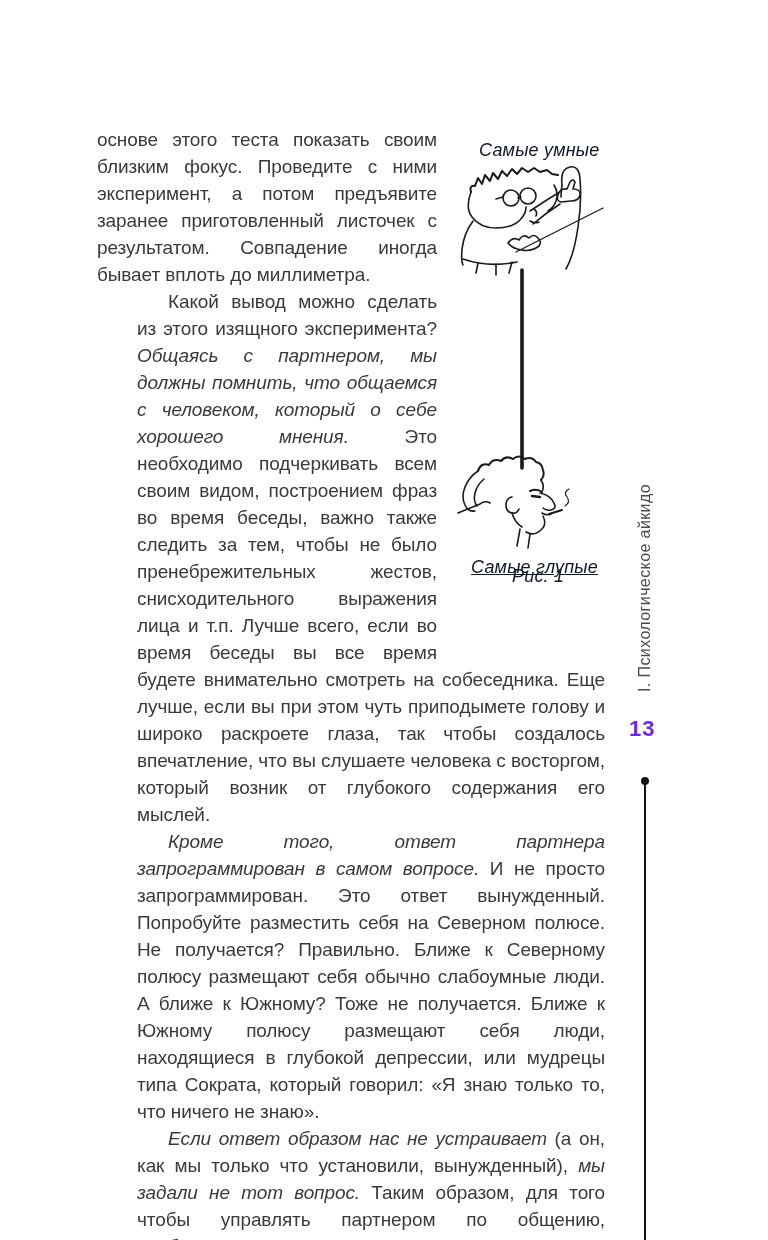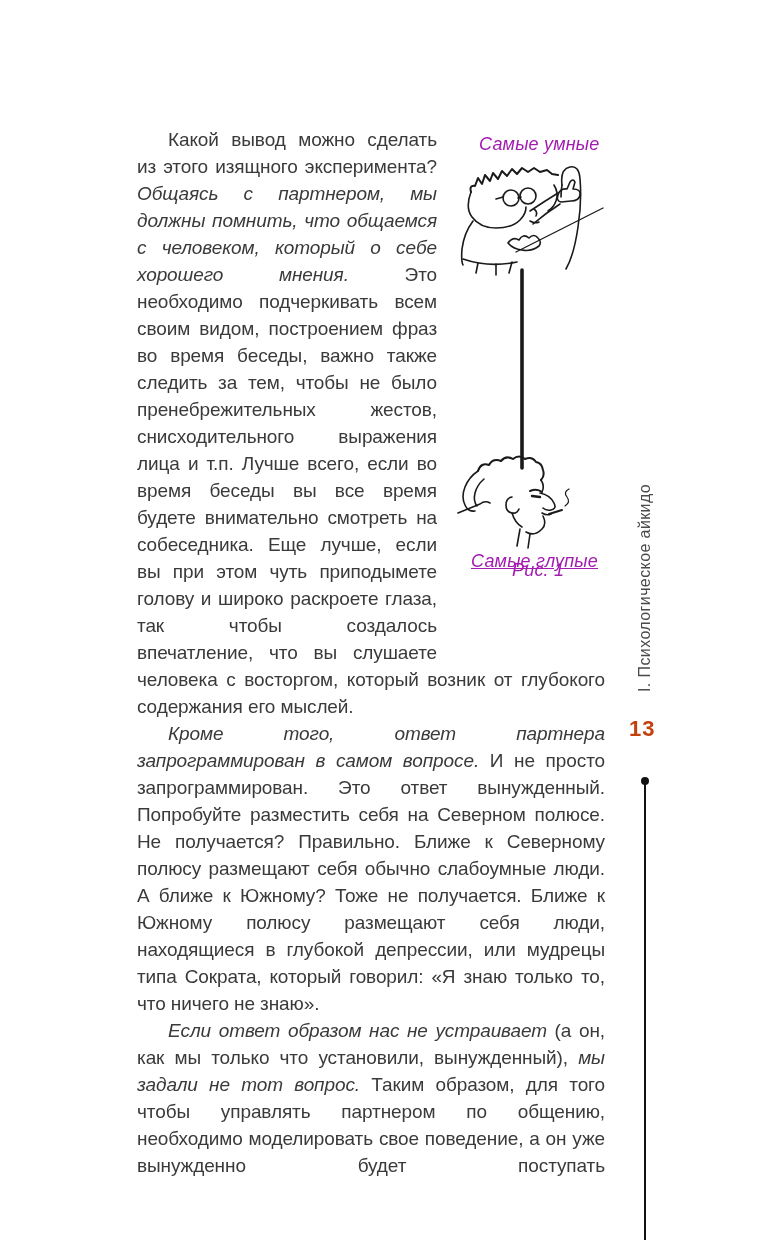--- a/index.html
+++ b/index.html
@@ -13,53 +13,54 @@
     font-size:19px;line-height:27px;color:#3a3a3a;
     text-align:justify;letter-spacing:-0.1px;
   }
   .fig-spacer{float:right;width:168px;height:540px;}
   .para{margin:0;}
   .para.ind{text-indent:31px;margin-left:40px;}
   .para.jl{text-align-last:justify;}
   .para i{font-style:italic;}
   
   .fig-label{
-    position:absolute;font-style:italic;font-size:18px;color:#a21caf;
-    white-space:nowrap;letter-spacing:0.2px;
+    position:absolute;font-style:italic;font-size:18px;color:#0f172a;
+    white-space:nowrap;letter-spacing:0.2px;margin-top:6px;
   }
   .lbl-smart{left:479px;top:134px;}
   .lbl-dull{left:471px;top:551px;text-decoration:underline;}
   .lbl-caption{left:512px;top:560px;}
   
   .figure-svg{position:absolute;left:450px;top:125px;}
   
   .chapter-vert{
     position:absolute;left:636px;top:484px;
     writing-mode:vertical-rl;transform:rotate(180deg);
     font-size:16px;color:#4a4a4a;letter-spacing:0.4px;white-space:nowrap;
   }
   .pagenum{
     position:absolute;left:629px;top:716px;
-    font-size:22px;font-weight:bold;color:#c2410c;letter-spacing:1px;
+    font-size:22px;font-weight:bold;color:#6d28d9;letter-spacing:1px;
   }
   .margin-dot{
     position:absolute;left:641px;top:777px;width:8px;height:8px;
     border-radius:50%;background:#121212;
   }
   .margin-rule{
     position:absolute;left:644px;top:781px;width:2px;height:459px;background:#121212;
   }
 </style>
 </head>
 <body>
 
 <div class="page">
 
   <div class="article">
     <div class="fig-spacer"></div>
+  <p class="para"><span>основе этого теста показать своим близким фокус. Проведите с ними эксперимент, а потом предъявите заранее приготовленный листочек с результатом. Совпадение иногда бывает вплоть до миллиметра.</span></p>
       <p class="para ind"><span>Какой вывод можно сделать из этого изящного эксперимента? </span><i>Общаясь с партнером, мы должны помнить, что общаемся с человеком, который о себе хорошего мнения.</i><span> Это необходимо подчеркивать всем своим видом, построением фраз во время беседы, важно также следить за тем, чтобы не было пренебрежительных жестов, снисходительного выражения лица и т.п. Лучше всего, если во время беседы вы все время будете внимательно смотреть на собеседника. Еще лучше, если вы при этом чуть приподымете голову и широко раскроете глаза, так чтобы создалось впечатление, что вы слушаете человека с восторгом, который возник от глубокого содержания его мыслей.</span></p>
       <p class="para ind"><i>Кроме того, ответ партнера запрограммирован в самом вопросе.</i><span> И не просто запрограммирован. Это ответ вынужденный. Попробуйте разместить себя на Северном полюсе. Не получается? Правильно. Ближе к Северному полюсу размещают себя обычно слабоумные люди. А ближе к Южному? Тоже не получается. Ближе к Южному полюсу размещают себя люди, находящиеся в глубокой депрессии, или мудрецы типа Сократа, который говорил: «Я знаю только то, что ничего не знаю».</span></p>
       <p class="para ind jl"><i>Если ответ образом нас не устраивает</i><span> (а он, как мы только что установили, вынужденный), </span><i>мы задали не тот вопрос.</i><span> Таким образом, для того чтобы управлять партнером по общению, необходимо моделировать свое поведение, а он уже вынужденно будет поступать</span></p>
     </div>
 
   <div class="fig-label lbl-smart">Самые умные</div>
   <div class="fig-label lbl-dull">Самые глупые</div>
   <div class="fig-label lbl-caption">Рис. 1</div>
 
   <svg class="figure-svg" width="210" height="510" viewBox="0 0 210 510" fill="none" stroke="#1a1a1a" stroke-width="1.6" stroke-linecap="round" stroke-linejoin="round">

